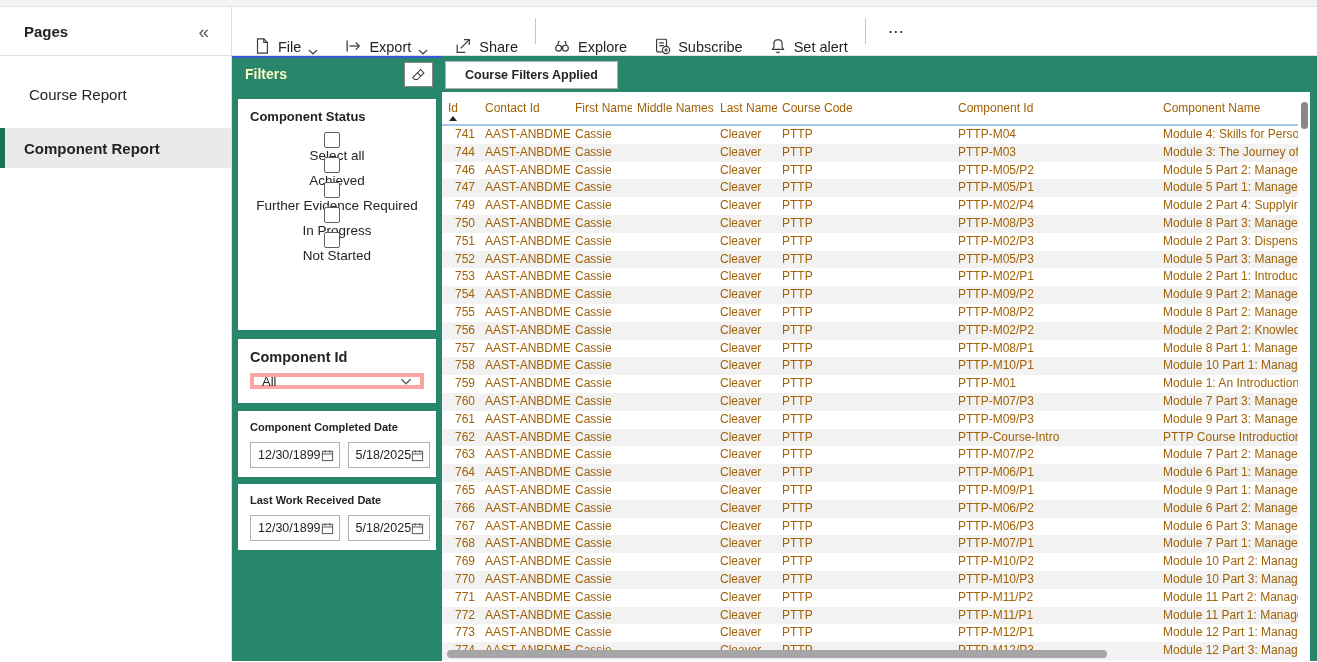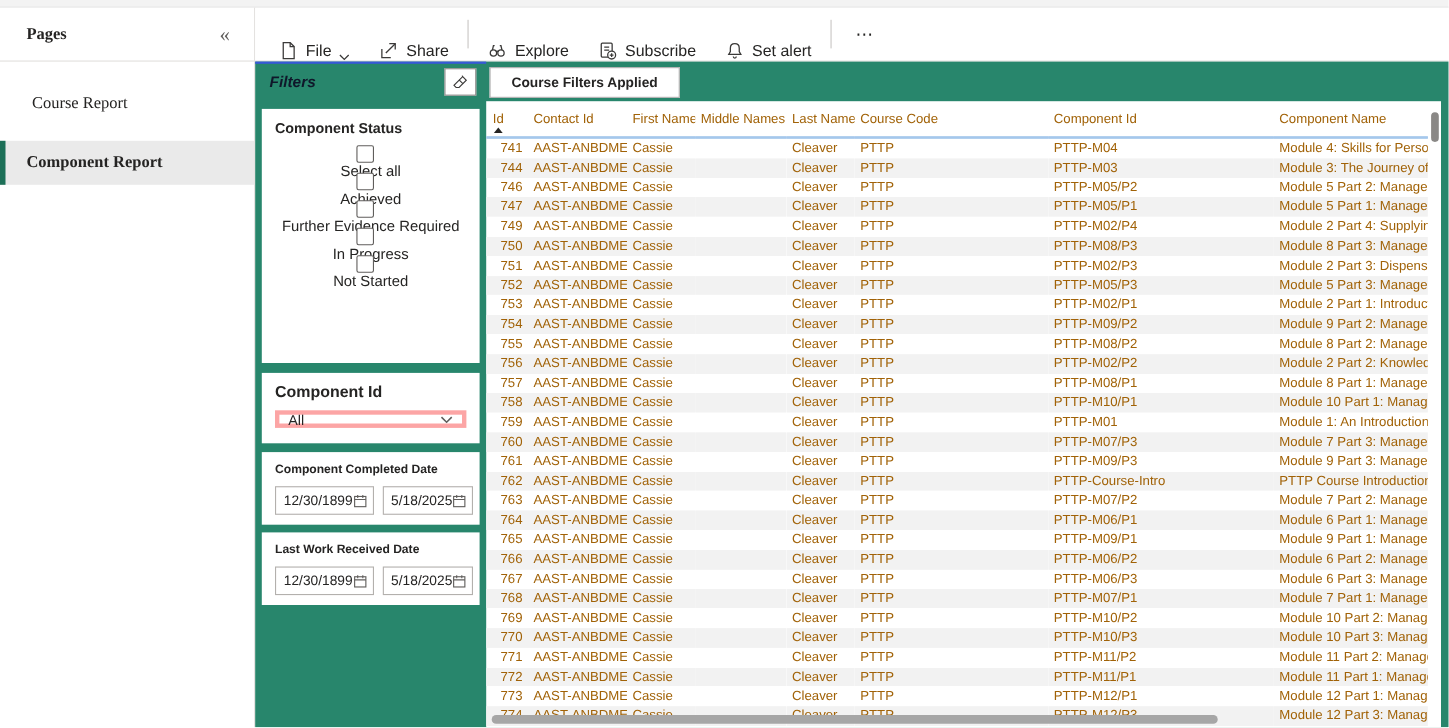--- a/index.html
+++ b/index.html
@@ -6,41 +6,41 @@
   html,body { margin:0; padding:0; }
   body {
     width:1317px; height:662px; overflow:hidden;
     font-family:"Liberation Sans", sans-serif;
     background:#ffffff; color:#252423;
   }
   .top-strip { height:7px; background:#f3f3f3; border-bottom:1px solid #e3e3e3; }
   .app { display:flex; height:654px; }
 
   
-  .sidebar { width:232px; border-right:1px solid #e1dfdd; background:#fff; flex:0 0 232px;font-family:Liberation Serif, serif; }
+  .sidebar { width:232px; border-right:1px solid #e1dfdd; background:#fff; flex:0 0 232px; }
   .sidebar-header { height:49px; border-bottom:1px solid #e1dfdd; display:flex; align-items:center; justify-content:space-between; padding:0 22px 0 24px; }
   .pages-title { font-size:15px; font-weight:700; }
   .collapse { font-size:19px; color:#605e5c; cursor:pointer; line-height:1; }
   .sidebar-list { padding-top:18px; }
   .sidebar-item { height:40px; display:flex; align-items:center; padding-left:24px; font-size:15px; cursor:pointer; margin-bottom:14px; border-left:5px solid transparent; }
   .sidebar-item.selected { background:#eaeaea; font-weight:700; border-left:5px solid #1d7058; padding-left:19px; }
 
   
   .main { flex:1; display:flex; flex-direction:column; min-width:0; }
   .toolbar { height:49px; border-bottom:1px solid #e1dfdd; display:flex; align-items:center; padding-left:8px; font-size:14.5px; background:#fff; }
   .tb-item { display:flex; align-items:flex-end; gap:7px; padding:0 13px; height:100%; cursor:pointer; white-space:nowrap; }
   .tb-item svg.main-ic { width:18px; height:18px; }
   .chev svg { width:10px; height:6px; display:block; }
   .tb-sep { width:1px; height:26px; background:#c8c6c4; margin:0 4px; }
   .tb-more { padding:0 18px; font-size:16px; letter-spacing:2px; cursor:pointer; }
 
   
   .canvas { flex:1; position:relative; background:#28866C; }
   .blue-line { position:absolute; left:0; top:0; width:210px; height:2px; background:#3759D8; }
-  .filters-title { position:absolute; left:13px; top:10px; color:#0f172a; font-weight:700; font-size:14px;font-style:italic; }
+  .filters-title { position:absolute; left:13px; top:10px; color:#fef9c3; font-weight:700; font-size:14px; }
   .eraser-btn { position:absolute; left:172px; top:6px; width:29px; height:25px; background:#fff; border:1px solid #8a8886; display:flex; align-items:center; justify-content:center; cursor:pointer; }
   .eraser-btn svg { width:17px; height:17px; }
   .applied-btn { position:absolute; left:213px; top:5px; height:28px; background:#fff; border:1px solid #aeaeae; font-size:12.5px; font-weight:700; display:flex; align-items:center; padding:0 19px; cursor:pointer; white-space:nowrap; }
 
   .card { position:absolute; left:6px; width:198px; background:#fff; padding:10px 12px; }
   #card-status   { top:43px;  height:231px; }
   #card-compid   { top:283px; height:64px; }
   #card-completed{ top:355px; height:66px; }
   #card-lastwork { top:428px; height:66px; }
 
@@ -96,20 +96,33 @@
 
   <div class="main">
 
     <div class="toolbar">
       <div class="tb-item">
         <svg class="main-ic" viewBox="0 0 20 20" fill="none" stroke="#3b3a39" stroke-width="1.3">
             <path d="M5 2h7l4 4v12H5z"></path>
             <path d="M12 2v4h4"></path>
           </svg>
         <span>File</span>
+        <span class="chev">
+            <svg viewBox="0 0 10 6" fill="none" stroke="#3b3a39" stroke-width="1.2">
+              <path d="M1 1l4 4 4-4"></path>
+            </svg>
+          </span>
+      </div>
+      <div class="tb-item">
+        <svg class="main-ic" viewBox="0 0 20 20" fill="none" stroke="#3b3a39" stroke-width="1.4">
+            <path d="M3.5 4v12"></path>
+            <path d="M6 10h10.5"></path>
+            <path d="M13 6l4 4-4 4"></path>
+          </svg>
+        <span>Export</span>
         <span class="chev">
             <svg viewBox="0 0 10 6" fill="none" stroke="#3b3a39" stroke-width="1.2">
               <path d="M1 1l4 4 4-4"></path>
             </svg>
           </span>
       </div>
       <div class="tb-item">
         <svg class="main-ic" viewBox="0 0 20 20" fill="none" stroke="#3b3a39" stroke-width="1.3">
             <path d="M3.5 8.5V17h9"></path>
             <path d="M7.5 12.5L17 3"></path>

